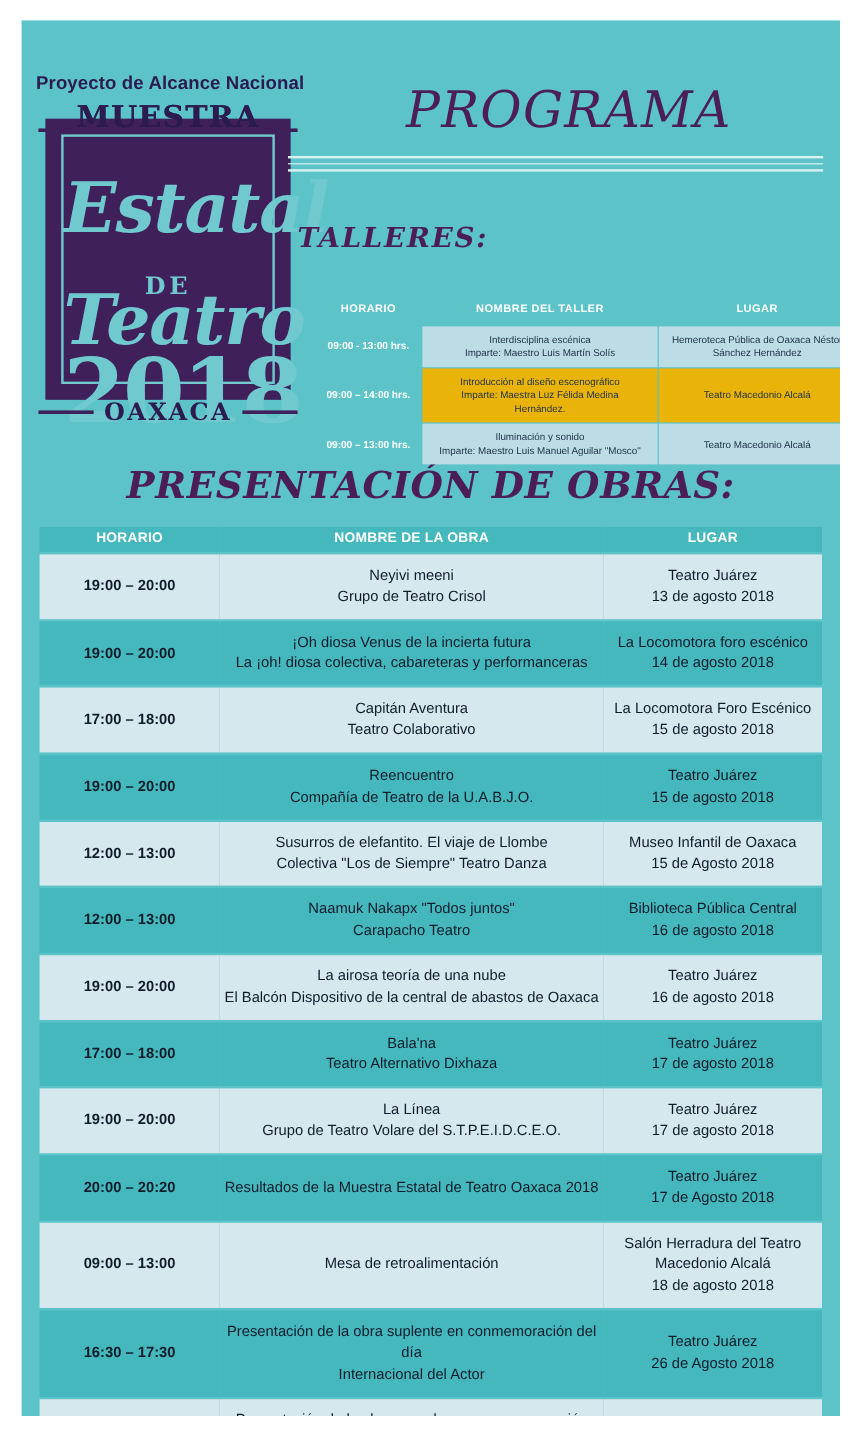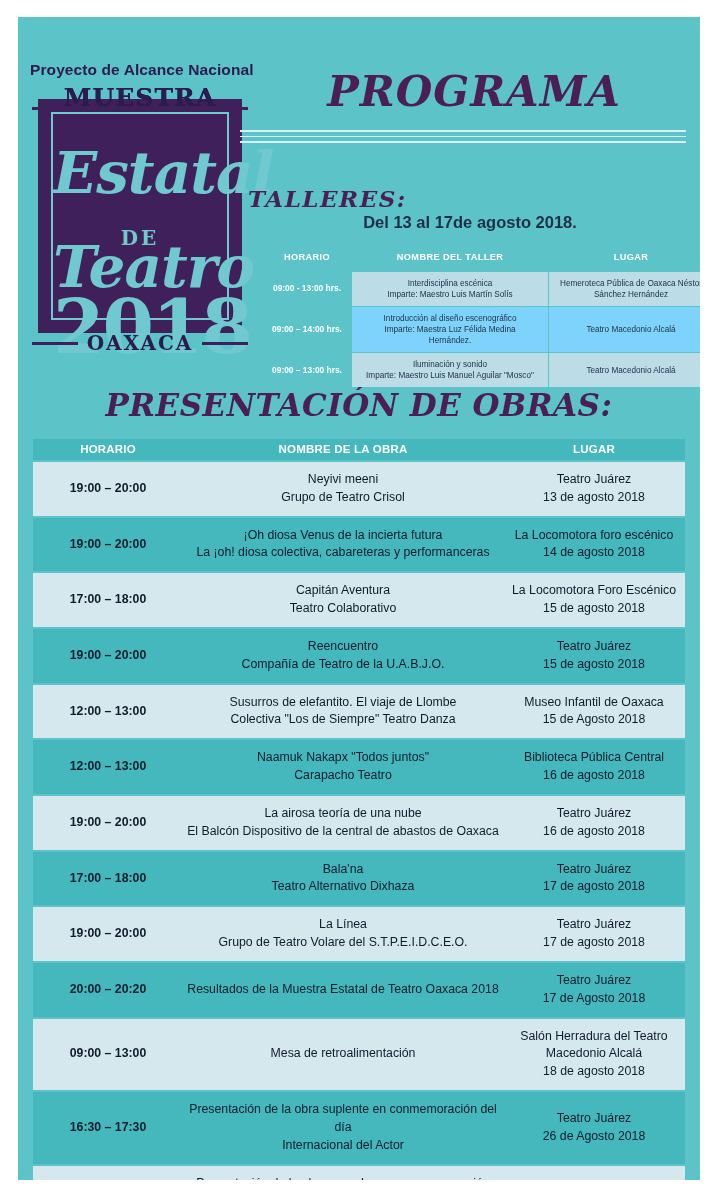--- a/index.html
+++ b/index.html
@@ -69,21 +69,21 @@
   }
   .lg-oax-line{flex:1;height:3px;background:#40205a;}
   .lg-oax{
     font-family:"DejaVu Serif", serif;font-weight:bold;font-size:20px;
     color:#2b1b4f;letter-spacing:2px;
   }
 
   
   .programa{
     position:absolute;left:230px;right:0;top:50px;text-align:center;
-    font-family:"DejaVu Serif", serif;font-weight:bold;font-style:italic;
+    font-family:"DejaVu Serif", serif;font-weight:normal;font-style:italic;
     font-size:42px;color:#4b1f55;letter-spacing:1px;
   }
   .deco-lines{position:absolute;left:222px;right:14px;top:113px;}
   .deco-lines i{display:block;height:1.5px;background:#d8f0f2;margin-bottom:4px;}
 
   
   .talleres-title{
     position:absolute;left:230px;right:8px;top:168px;
     font-family:"DejaVu Serif", serif;font-weight:bold;font-style:italic;
     font-size:23px;color:#4b1f55;letter-spacing:1.5px;
@@ -100,21 +100,21 @@
   }
   .wtable th{
     background:#5cc3c9;color:#ffffff;font-size:9.2px;font-weight:bold;
     letter-spacing:.4px;padding:9px 2px;text-align:center;
   }
   .wtable td{
     font-size:8.2px;color:#20344a;text-align:center;padding:6px 4px;line-height:1.35;
   }
   .wtable td.hora{background:#5cc3c9;color:#ffffff;font-weight:bold;font-size:8.4px;}
   .wtable tr.alt td{background:#bcdce6;}
-  .wtable tr.alt2 td{background:#7dd3fc;}
+  .wtable tr.alt2 td{background:#eab308;}
   .wtable tr.alt td.hora,.wtable tr.alt2 td.hora{background:#5cc3c9;color:#fff;}
 
   
   .pres-title{
     margin:0;padding:18px 0 14px 0;text-align:center;
     font-family:"DejaVu Serif", serif;font-weight:bold;font-style:italic;
     font-size:31px;color:#4b1f55;letter-spacing:.5px;
   }
 
   .ptable{
@@ -166,21 +166,20 @@
     </div>
 
     <div class="programa">PROGRAMA</div>
     <div class="deco-lines">
       <i></i>
       <i></i>
       <i></i>
     </div>
 
     <div class="talleres-title">TALLERES:</div>
-    <div class="talleres-sub">Del 13 al 17de agosto 2018.</div>
 
     <table class="wtable">
       <colgroup>
           <col style="width:88px">
           <col style="width:196px">
           <col style="width:164px">
         </colgroup>
       <thead>
         <tr>
           <th>HORARIO</th>

